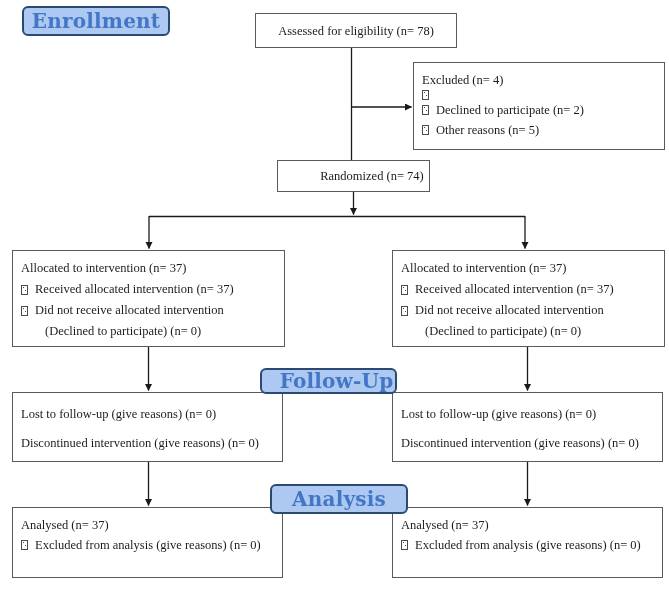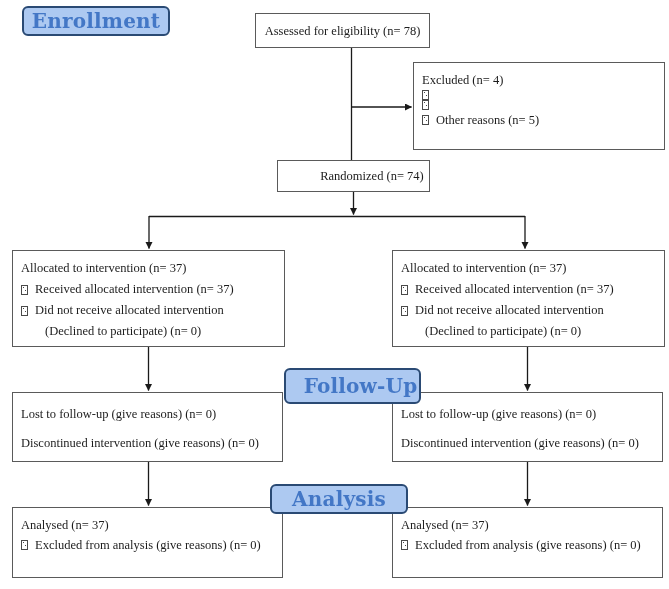--- a/index.html
+++ b/index.html
@@ -86,37 +86,38 @@
     <line x1="148.5" y1="347" x2="148.5" y2="390.5" stroke="#1a1a1a" stroke-width="1.3" marker-end="url(#arrow)"></line>
     <line x1="527.5" y1="347" x2="527.5" y2="390.5" stroke="#1a1a1a" stroke-width="1.3" marker-end="url(#arrow)"></line>
 
     <line x1="148.5" y1="462" x2="148.5" y2="505.5" stroke="#1a1a1a" stroke-width="1.3" marker-end="url(#arrow)"></line>
     <line x1="527.5" y1="462" x2="527.5" y2="505.5" stroke="#1a1a1a" stroke-width="1.3" marker-end="url(#arrow)"></line>
   </svg>
 
   <div class="stage-label" style="left:22px; top:6px; width:148px; height:30px;">Enrollment</div>
 
 
-  <div class="stage-label" style="left:284px; top:368px; width:137px; height:36px;padding-left:16px;">Follow-Up</div>
+  <div class="stage-label" style="left:260px; top:368px; width:137px; height:26px;padding-left:16px;">Follow-Up</div>
 
   <div class="stage-label" style="left:270px; top:484px; width:138px; height:30px;">Analysis</div>
 
-  <div class="box center-box" style="left:255px; top:13px; width:175px; height:35px;">
+  <div class="box center-box" style="left:255px; top:13px; width:202px; height:35px;">
     <span>Assessed for eligibility (n= 78)</span>
   </div>
 
   <div class="box text-box" style="left:413px; top:62px; width:252px; height:88px;">
     <div class="line">
       <span>Excluded (n= 4)</span>
     </div>
     <div class="line">
       <span class="tofu"></span>
     </div>
     <div class="line">
       <span class="tofu"></span>
+      <span>Declined to participate (n= 2)</span>
     </div>
     <div class="line">
       <span class="tofu"></span>
       <span>Other reasons (n= 5)</span>
     </div>
   </div>
 
   <div class="box center-box" style="left:277px; top:160px; width:153px; height:32px;padding-left:37px;">
     <span>Randomized (n= 74)</span>
   </div>

